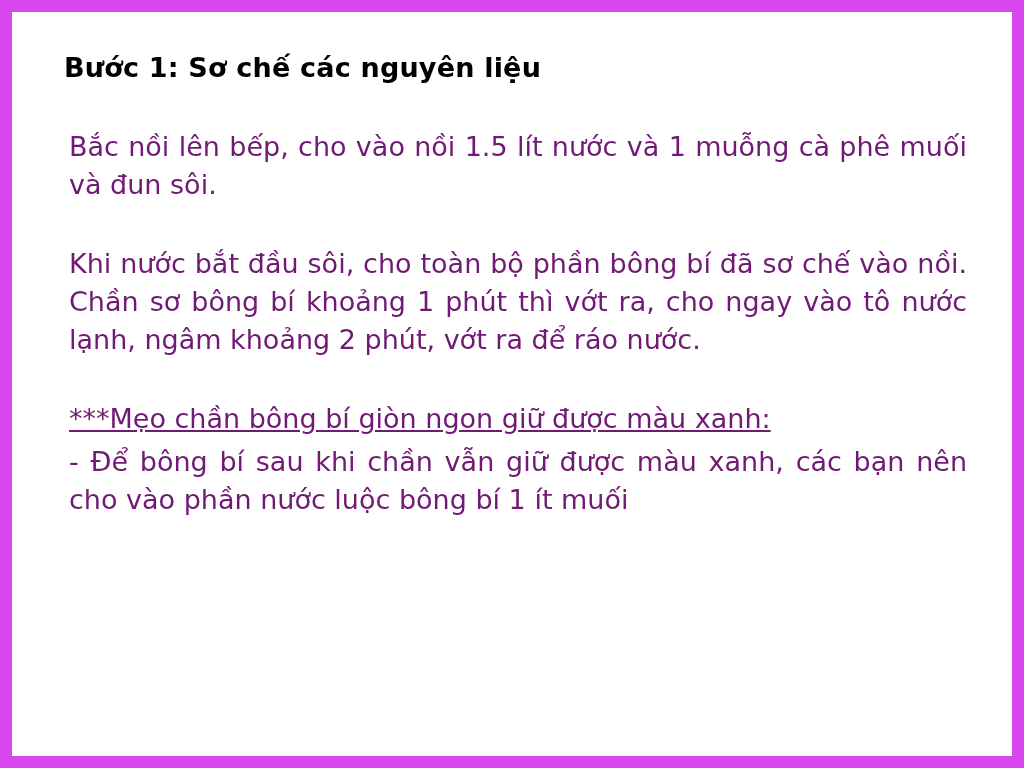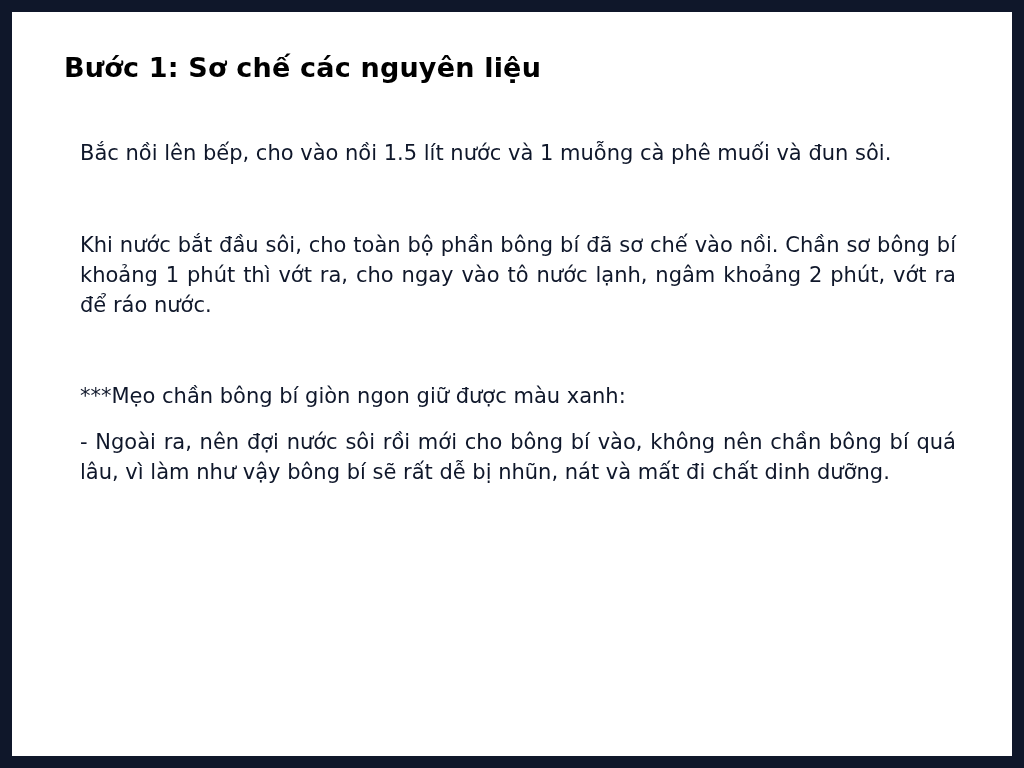--- a/index.html
+++ b/index.html
@@ -12,47 +12,48 @@
     background: #ffffff;
     font-family: "DejaVu Sans", sans-serif;
     overflow: hidden;
   }
   #page {
     position: relative;
     width: 1024px;
     height: 768px;
     box-sizing: border-box;
     background: #ffffff;
-    border: 12px solid #0f172a;
+    border: 12px solid #d946ef;
   }
   #content {
     position: absolute;
     left: 52px;
     top: 38px;
     width: 908px;
     box-sizing: border-box;
   }
   .heading {
     font-size: 27px;
     font-weight: bold;
     color: #000000;
     letter-spacing: 0.2px;
     margin: 0 0 10px 0;
     line-height: 1.3;
   }
   .para {
-    font-size: 21px;
-    color: #0f172a;
+    font-size: 27px;
+    color: #701a75;
     line-height: 1.42;
-    margin: 16px;
+    margin: 5px;
     text-align: justify;
     text-justify: inter-word;
   }
   .para.left {
     text-align: left;
+    text-decoration: underline;
   }
   .gap-lg {
     height: 30px;
   }
   .gap-md {
     height: 28px;
   }
   .tips .para {
     text-align: justify;
   }
@@ -73,17 +74,17 @@
     <p class="para">Bắc nồi lên bếp, cho vào nồi 1.5 lít nước và 1 muỗng cà phê muối và đun sôi.</p>
 
     <div class="gap-lg"></div>
 
     <p class="para">Khi nước bắt đầu sôi, cho toàn bộ phần bông bí đã sơ chế vào nồi. Chần sơ bông bí khoảng 1 phút thì vớt ra, cho ngay vào tô nước lạnh, ngâm khoảng 2 phút, vớt ra để ráo nước.</p>
 
     <div class="gap-lg"></div>
 
     <div class="tips">
       <p class="para left">***Mẹo chần bông bí giòn ngon giữ được màu xanh:</p>
-      <p class="para">- Ngoài ra, nên đợi nước sôi rồi mới cho bông bí vào, không nên chần bông bí quá lâu, vì làm như vậy bông bí sẽ rất dễ bị nhũn, nát và mất đi chất dinh dưỡng.</p>
+      <p class="para">- Để bông bí sau khi chần vẫn giữ được màu xanh, các bạn nên cho vào phần nước luộc bông bí 1 ít muối</p>
     </div>
 
   </div>
 </div>
 
 </body></html>

